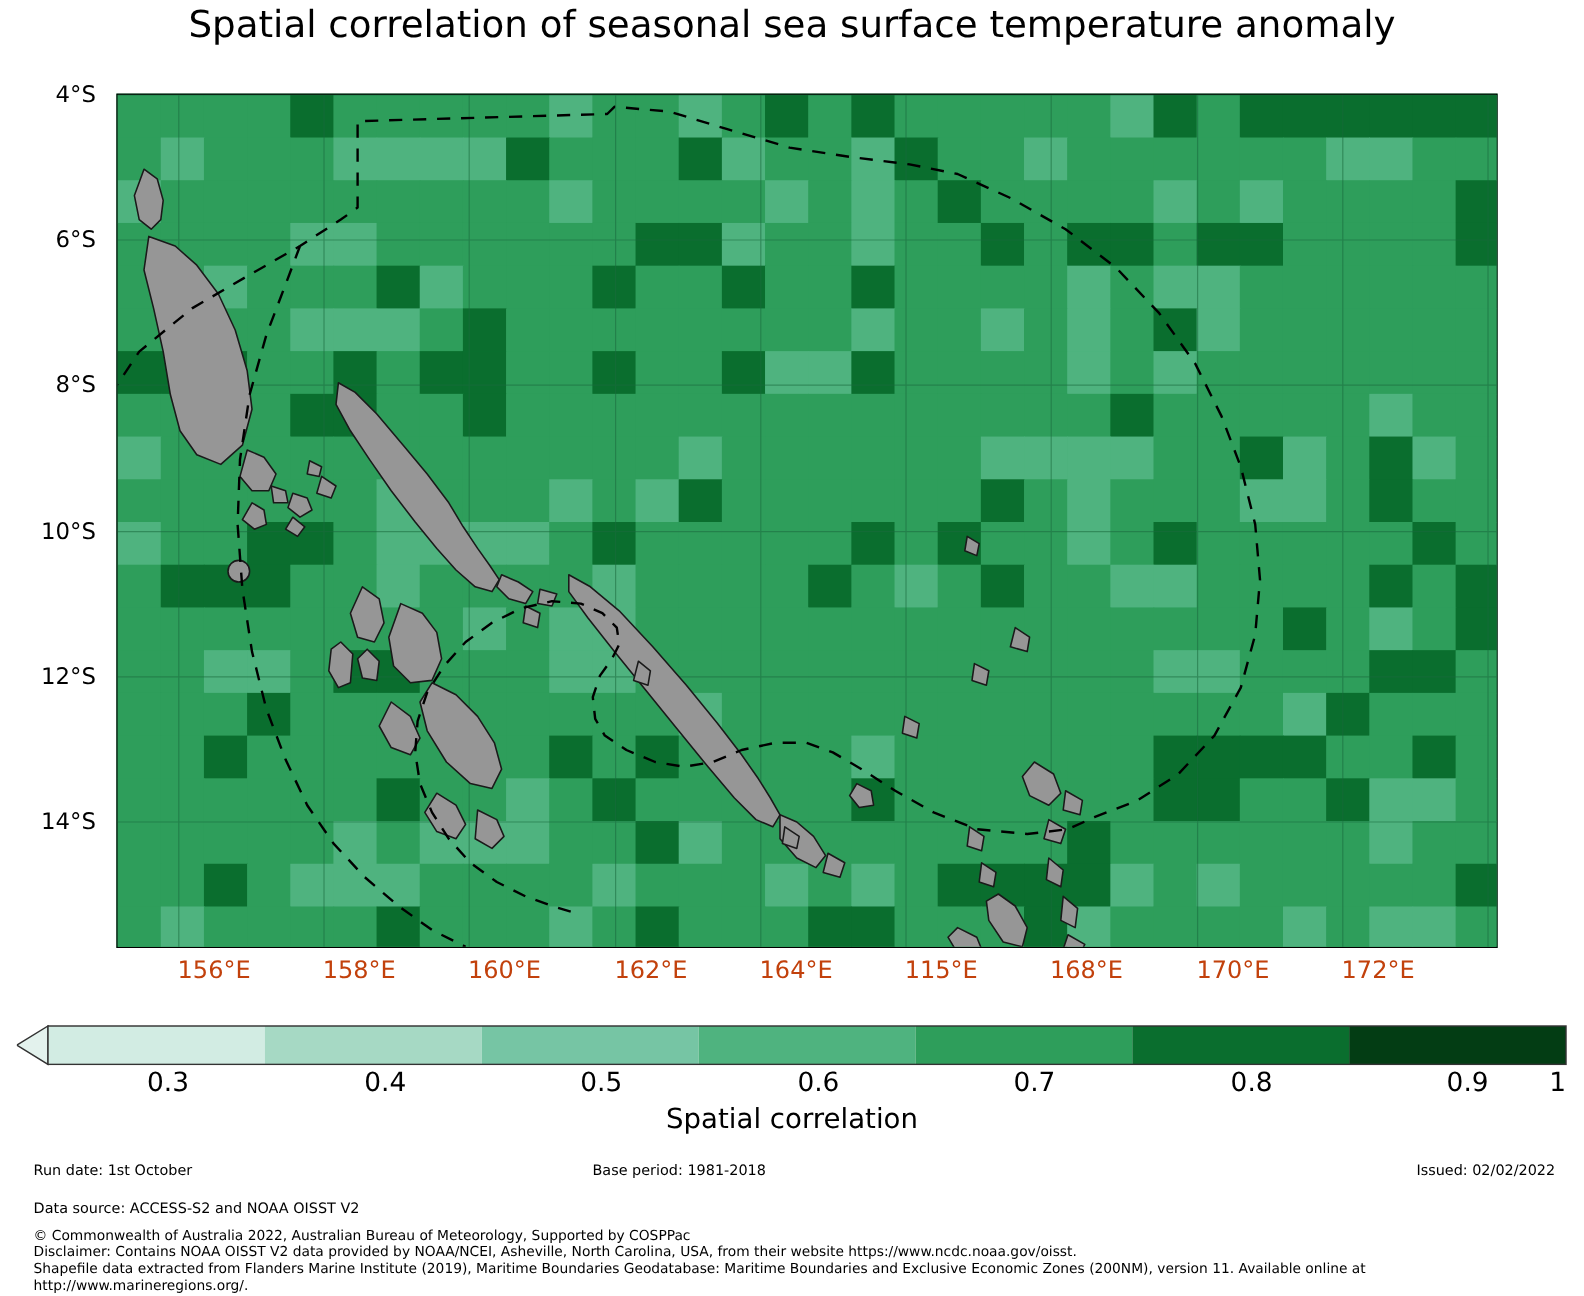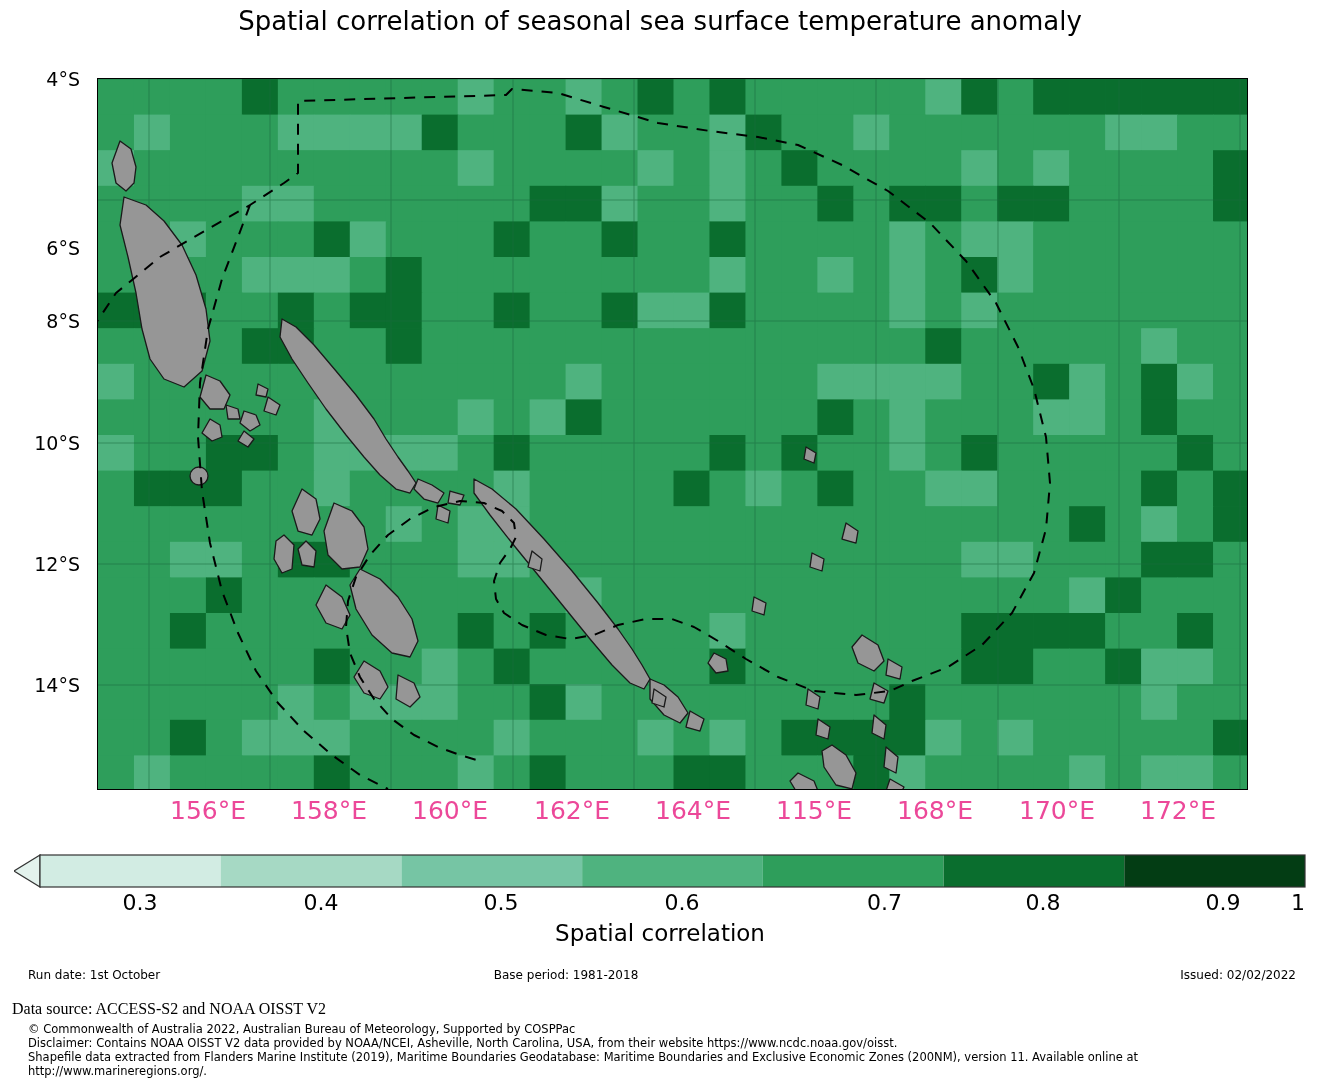--- a/index.html
+++ b/index.html
@@ -1,41 +1,41 @@
 <!DOCTYPE html>
 <html><head>
 <meta charset="utf-8">
 <style>
   html,body{margin:0;padding:0;background:#fff;}
   body{width:1320px;height:1080px;font-family:"DejaVu Sans","Liberation Sans",sans-serif;color:#000;position:relative;overflow:hidden;}
-  #title{position:absolute;left:0;top:4px;width:1320px;text-align:center;font-size:26px;line-height:34px;color:#000;}
+  #title{position:absolute;left:0;top:4px;width:1320px;text-align:center;font-size:31px;line-height:34px;color:#000;}
   #plot{position:absolute;left:97px;top:78px;width:1151px;height:712px;overflow:hidden;background:#2e9e5b;border:1px solid #000;box-sizing:border-box;}
   #plot svg{position:absolute;left:0;top:0;}
   .ylab{position:absolute;right:0;text-align:right;font-size:19px;color:#000;width:70px;transform:translateY(-10px);}
-  .xlab{position:absolute;top:796px;text-align:center;font-size:25px;color:#ec4899;width:120px;}
+  .xlab{position:absolute;top:796px;font-size:20px;color:#c2410c;width:120px;}
   #cbar{position:absolute;left:14px;top:854px;width:1292px;height:34px;}
   .ctick{position:absolute;top:890px;font-size:22px;text-align:center;width:80px;}
   #cbtitle{position:absolute;left:0;top:920px;width:1320px;text-align:center;font-size:23px;}
   .meta{position:absolute;font-size:12px;}
   #runDate{left:28px;top:968px;}
   #basePeriod{left:0;top:968px;width:1132px;text-align:center;}
   #issued{right:24px;top:968px;}
-  #dataSource{position:absolute;left:12px;top:1000px;font-size:16px;font-family:Liberation Serif, serif;}
+  #dataSource{position:absolute;left:28px;top:1000px;font-size:12px;}
   .fine{position:absolute;left:28px;font-size:11.5px;line-height:14px;white-space:nowrap;}
   #f1{top:1022px;} #f2{top:1036px;} #f3{top:1050px;} #f4{top:1064px;}
 </style>
 </head>
 <body>
 
 <div id="title">
   <div>Spatial correlation of seasonal sea surface temperature anomaly</div>
 </div>
 
 <div class="ylab" style="top:78px;left:10px;">4°S</div>
-<div class="ylab" style="top:199px;left:10px;margin-top:48px;">6°S</div>
+<div class="ylab" style="top:199px;left:10px;">6°S</div>
 <div class="ylab" style="top:320px;left:10px;">8°S</div>
 <div class="ylab" style="top:442px;left:10px;">10°S</div>
 <div class="ylab" style="top:563px;left:10px;">12°S</div>
 <div class="ylab" style="top:684px;left:10px;">14°S</div>
 
 <div class="xlab" style="left:148px;">156°E</div>
 <div class="xlab" style="left:269px;">158°E</div>
 <div class="xlab" style="left:390px;">160°E</div>
 <div class="xlab" style="left:512px;">162°E</div>
 <div class="xlab" style="left:633px;">164°E</div>
@@ -784,21 +784,21 @@
       <rect x="748.8571428571429" y="1" width="180.71428571428572" height="32" fill="#2e9e5b"></rect>
       <rect x="929.5714285714287" y="1" width="180.71428571428572" height="32" fill="#0a6e2e"></rect>
       <rect x="1110.2857142857142" y="1" width="180.71428571428572" height="32" fill="#033d14"></rect>
     </g>
   <rect x="26" y="1" width="1265" height="32" fill="none" stroke="#333" stroke-width="1.2"></rect>
 </svg>
 <div class="ctick" style="left:100px;">0.3</div>
 <div class="ctick" style="left:281px;">0.4</div>
 <div class="ctick" style="left:461px;">0.5</div>
 <div class="ctick" style="left:642px;">0.6</div>
-<div class="ctick" style="left:822px;text-align:right;">0.7</div>
+<div class="ctick" style="left:822px;">0.7</div>
 <div class="ctick" style="left:1003px;">0.8</div>
 <div class="ctick" style="left:1183px;">0.9</div>
 <div class="ctick" style="left:1258px;">1</div>
 <div id="cbtitle">Spatial correlation</div>
 
 <div class="meta" id="runDate">Run date: 1st October</div>
 <div class="meta" id="basePeriod">Base period: 1981-2018</div>
 <div class="meta" id="issued">Issued: 02/02/2022</div>
 <div id="dataSource">Data source: ACCESS-S2 and NOAA OISST V2</div>
 <div class="fine" id="f1">© Commonwealth of Australia 2022, Australian Bureau of Meteorology, Supported by COSPPac</div>

